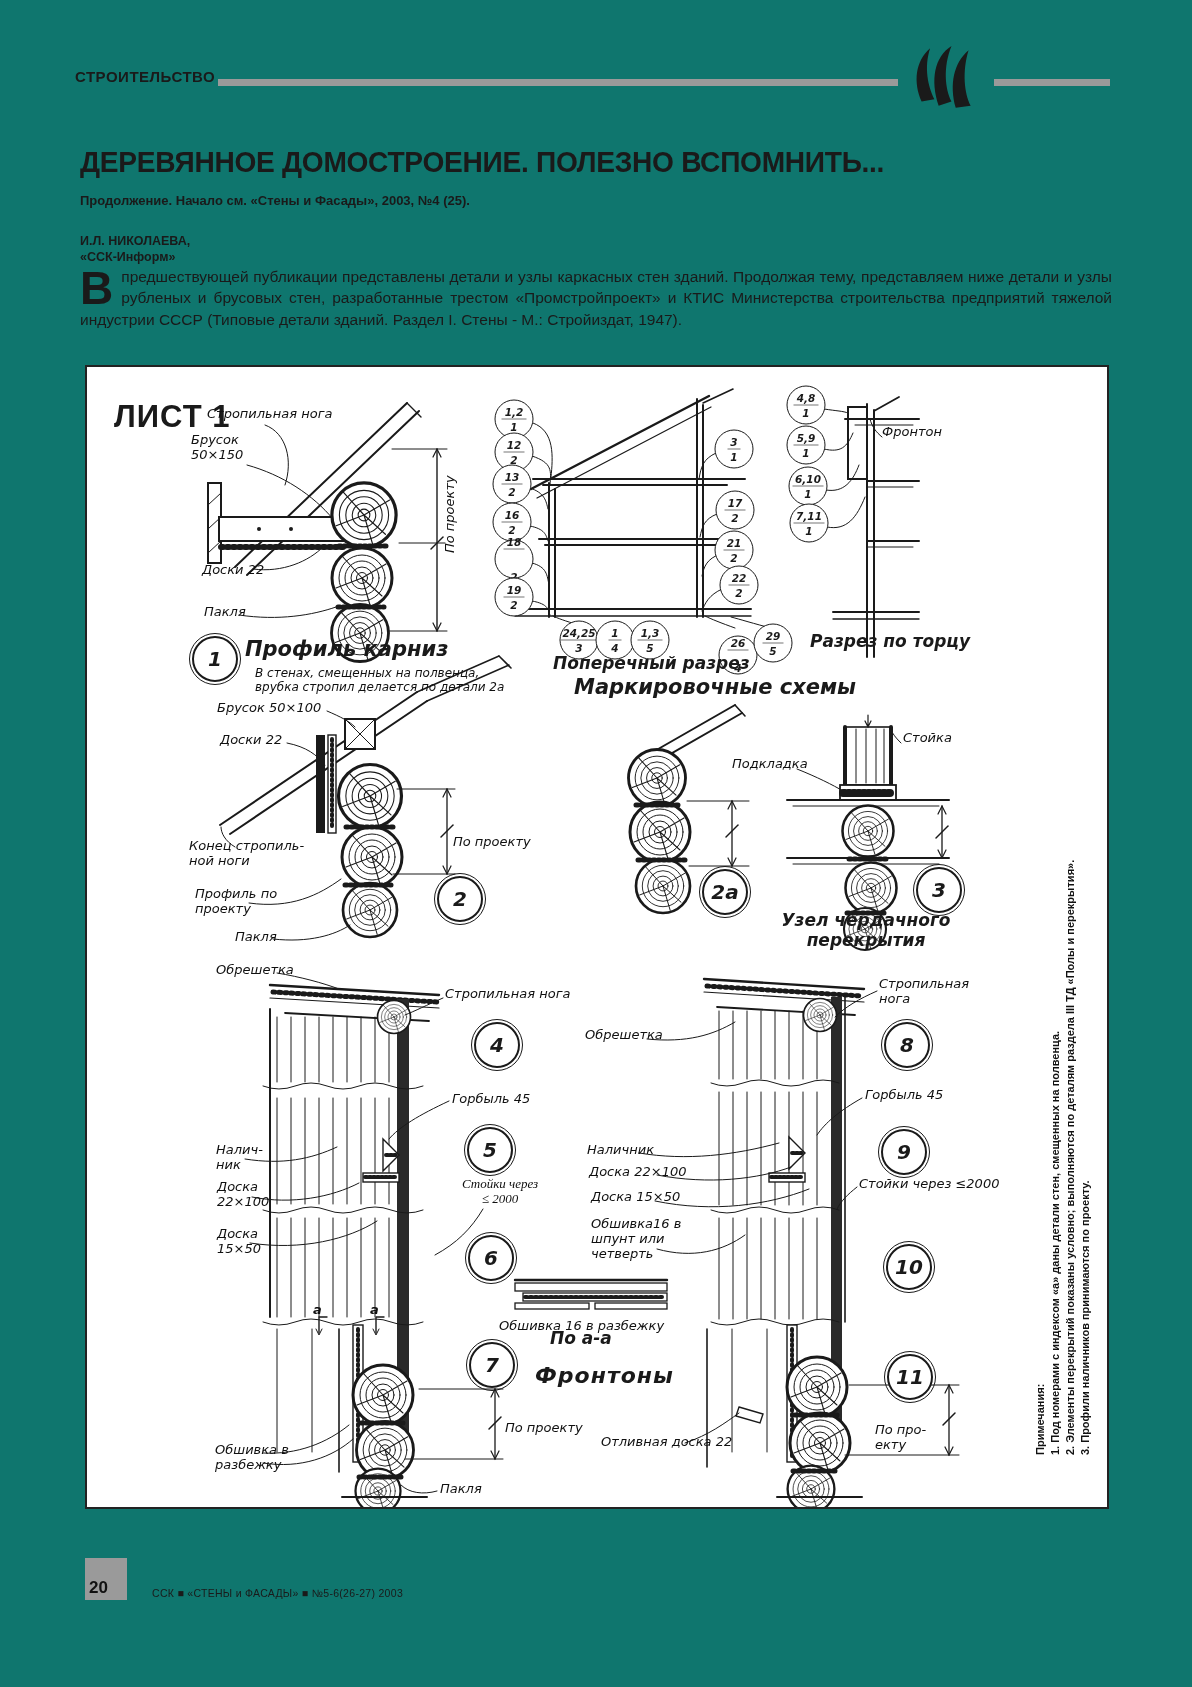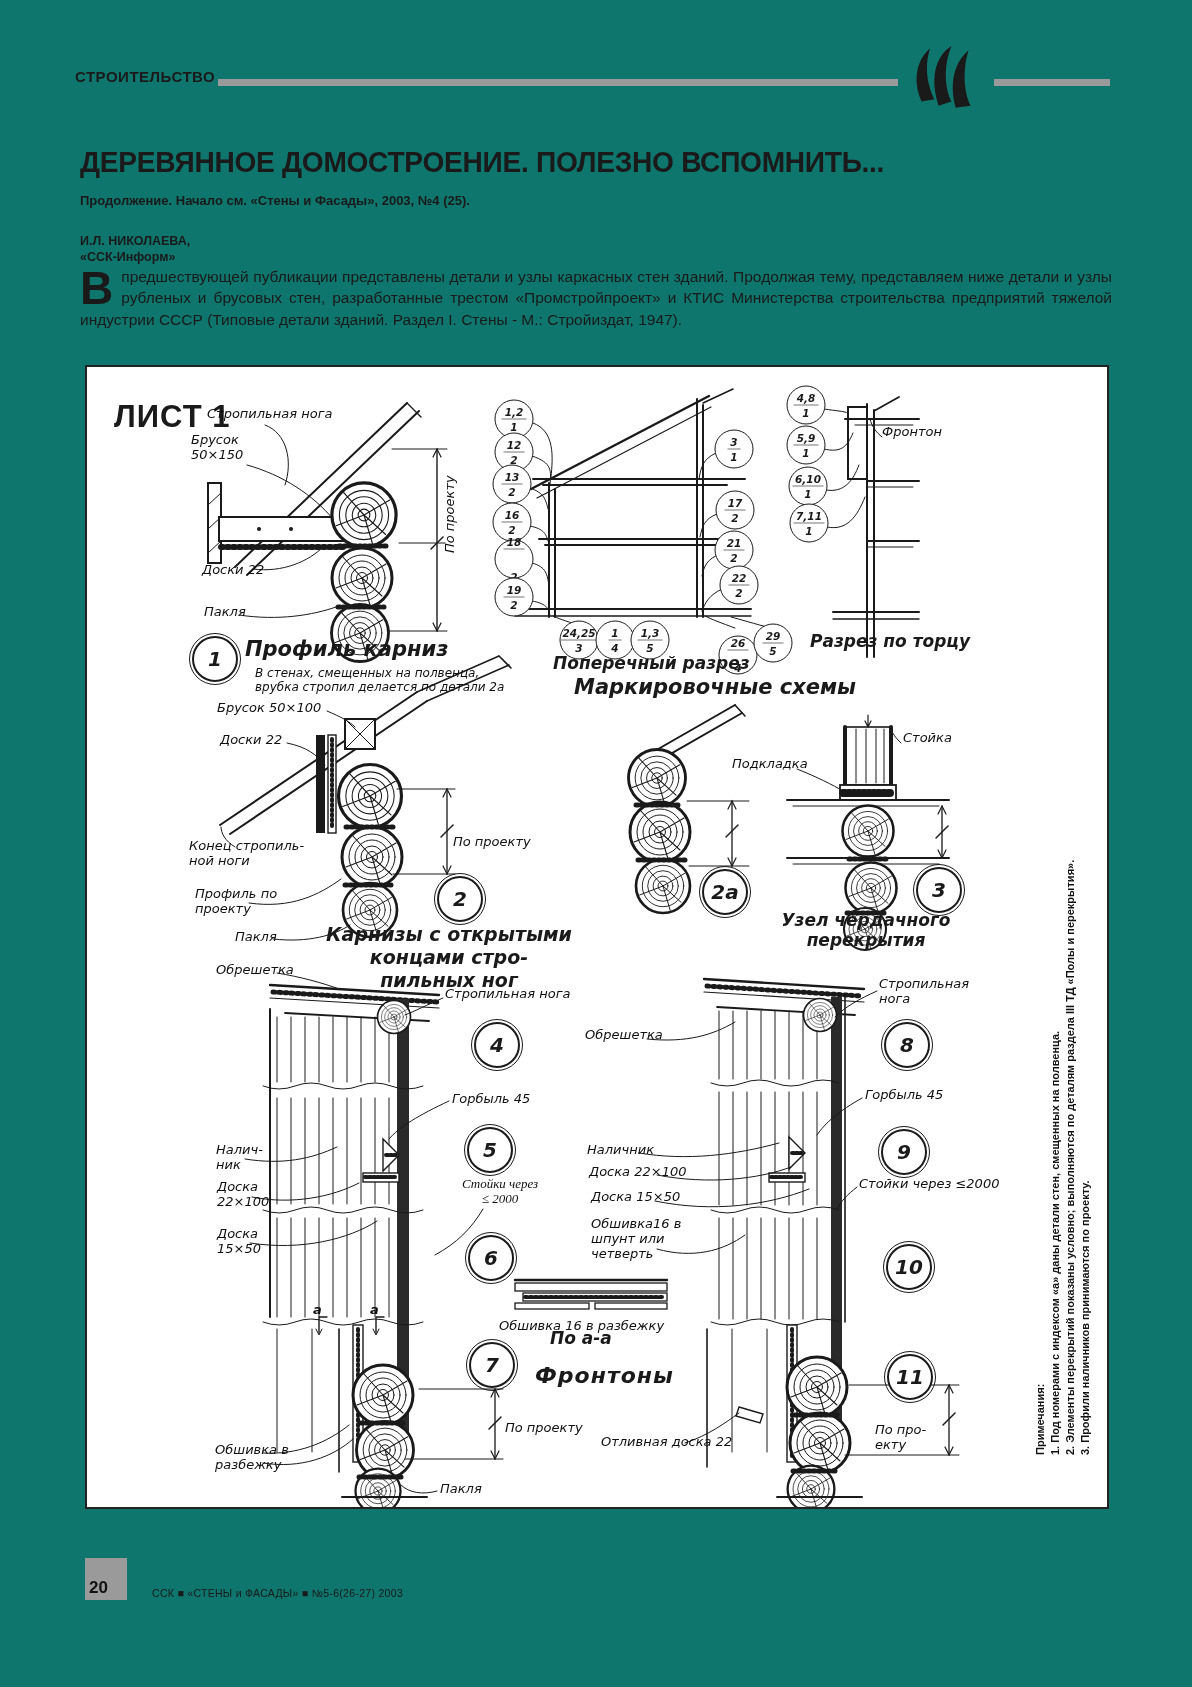--- a/index.html
+++ b/index.html
@@ -356,22 +356,20 @@
     <div class="lb" style="left:130px;top:334px;">Брусок 50×100</div>
     <div class="lb" style="left:133px;top:366px;">Доски 22</div>
     <div class="lb" style="left:102px;top:472px;">Конец стропиль-
 ной ноги</div>
     <div class="lb" style="left:108px;top:520px;">Профиль по
 проекту</div>
     <div class="lb" style="left:148px;top:563px;">Пакля</div>
     <div class="lb" style="left:366px;top:468px;">По проекту</div>
     <div class="dc" style="left:373px;top:532px;">2</div>
     <div class="dc" style="left:638px;top:525px;">2а</div>
-    <div class="ft ctr" style="left:192px;top:556px;width:340px;font-size:19px;">Карнизы с открытыми концами стро-
-пильных ног</div>
     <div class="lb" style="left:645px;top:390px;">Подкладка</div>
     <div class="lb" style="left:816px;top:364px;">Стойка</div>
     <div class="dc" style="left:852px;top:523px;">3</div>
     <div class="ft ctr" style="left:694px;top:543px;width:170px;">Узел чердачного
 перекрытия</div>
 
     <div class="lb" style="left:129px;top:596px;">Обрешетка</div>
     <div class="lb" style="left:358px;top:620px;">Стропильная нога</div>
     <div class="lb" style="left:365px;top:725px;">Горбыль 45</div>
     <div class="lb" style="left:129px;top:776px;">Налич-

